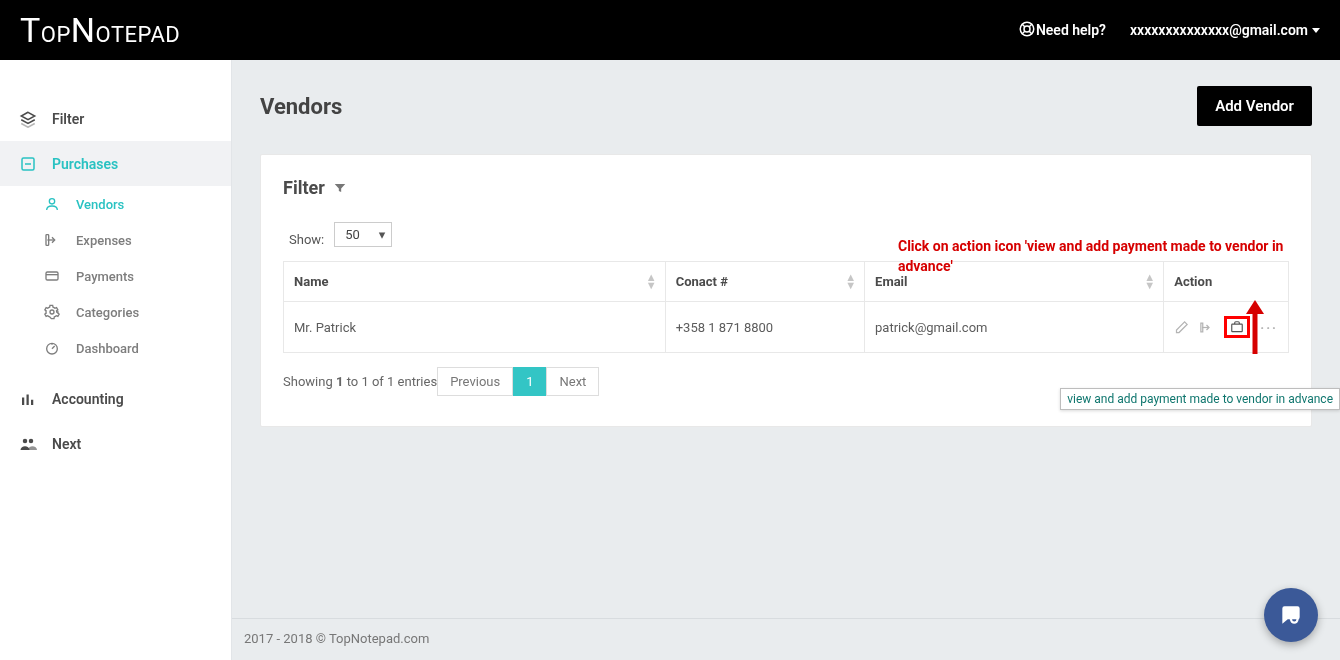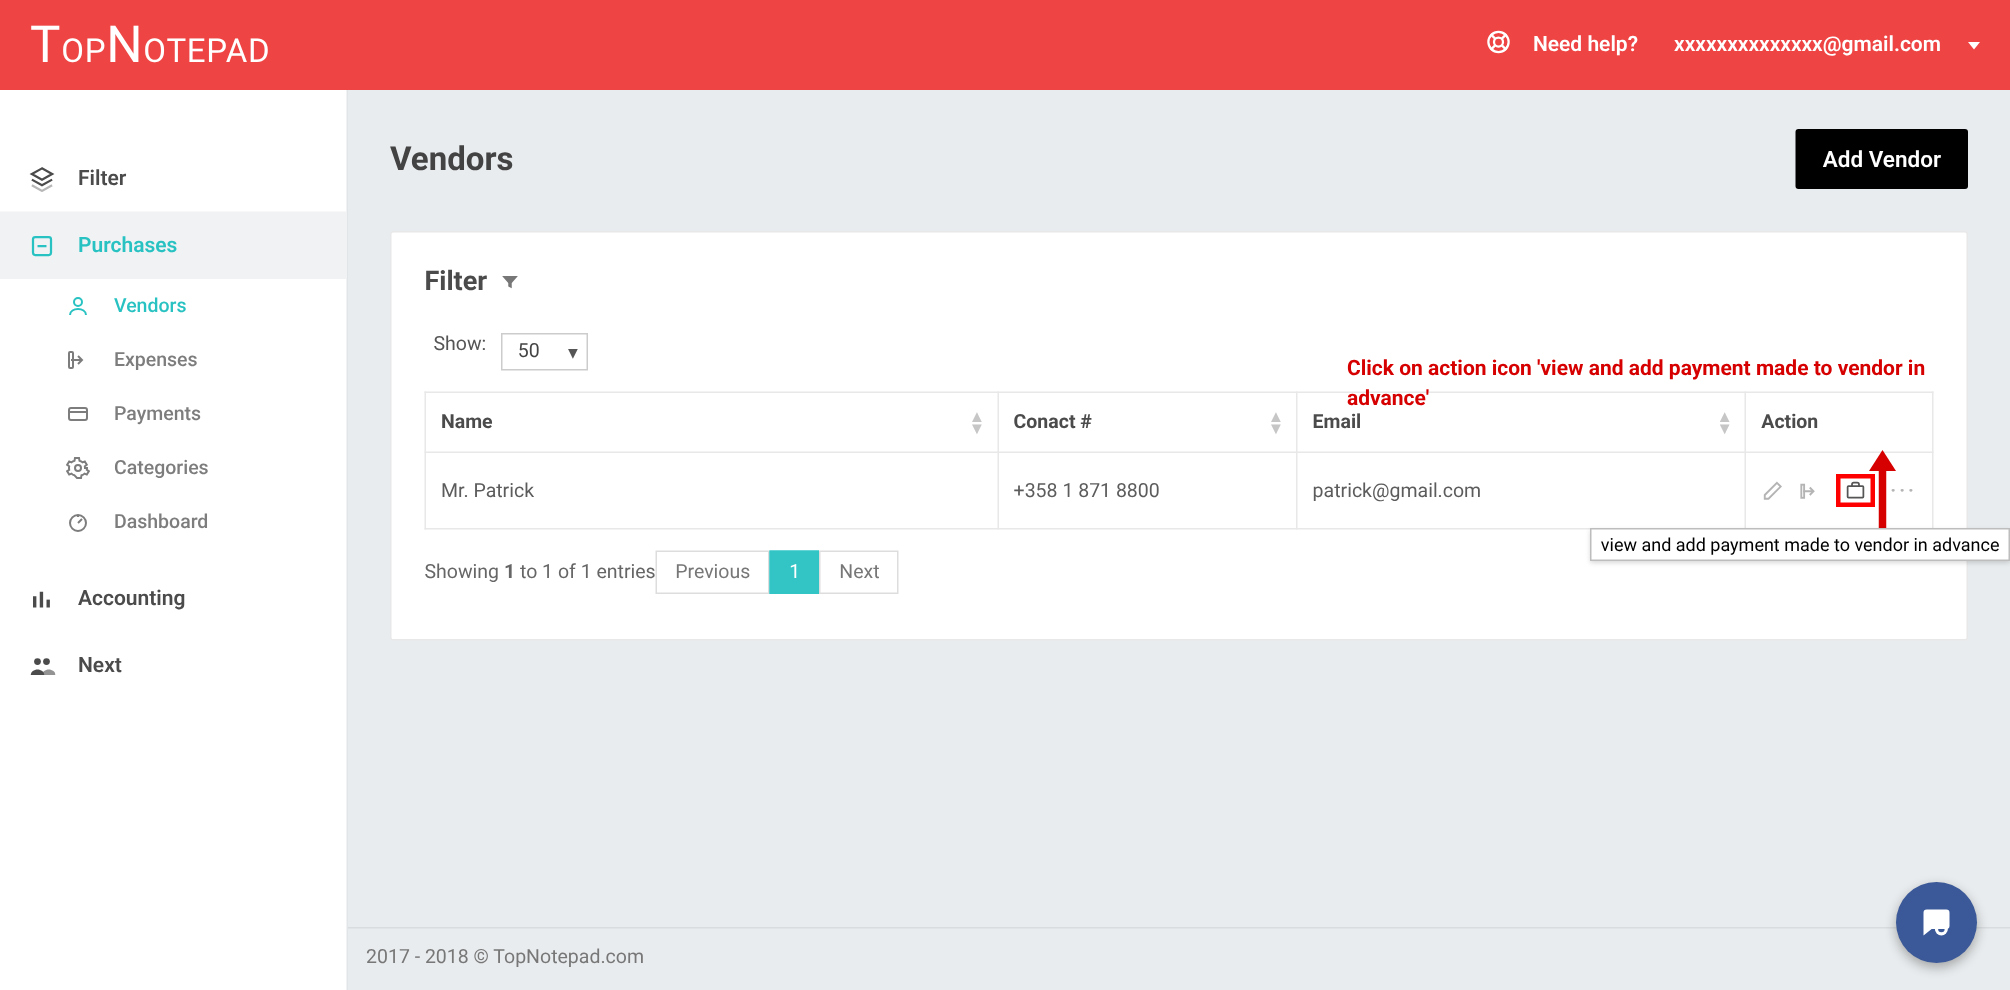--- a/index.html
+++ b/index.html
@@ -1,23 +1,23 @@
 <!DOCTYPE html>
 <html><head>
 <meta charset="utf-8">
 <style>
 * { box-sizing: border-box; margin: 0; padding: 0; font-family: -apple-system, BlinkMacSystemFont, "Segoe UI", Roboto, Arial, sans-serif; }
 body { background: #e9ecee; width: 1340px; height: 660px; overflow: hidden; position: relative; }
 
 
-.topbar { background: #ef4444; height: 60px; display: flex; align-items: center; padding: 0 20px; color: #fff; }
+.topbar { background: #000000; height: 60px; display: flex; align-items: center; padding: 0 20px; color: #fff; }
 .logo { font-family: Impact, "Arial Narrow Bold", sans-serif; font-size: 28px; letter-spacing: 0.5px; }
 .logo .big { font-size: 34px; }
 .topbar-spacer { flex: 1; }
-.help, .usermail { display: flex; align-items: center; gap: 14px; font-size: 14px; font-weight: 600; margin-left: 24px; }
+.help, .usermail { display: flex; align-items: center; gap: 0; font-size: 14px; font-weight: 600; margin-left: 24px; }
 .caret-down { width: 0; height: 0; border-left: 4px solid transparent; border-right: 4px solid transparent; border-top: 5px solid #fff; display:inline-block; margin-left:4px;}
 .help-icon svg { width:18px; height:18px; }
 
 
 .sidebar { position: absolute; top: 60px; left: 0; width: 232px; background: #fff; height: 600px; border-right: 1px solid #e2e5e8; }
 .side-item, .side-sub { display: flex; align-items: center; gap: 14px; padding: 0 18px; height: 45px; cursor: pointer; font-size: 14px; font-weight: 600; color: #4b4b4b; }
 .side-item.topgap { margin-top: 36px; }
 .side-item.active { background: #f1f2f4; color: #29c2c2; }
 .side-item.active .side-label { color: #29c2c2; }
 .side-item svg, .side-sub svg { flex-shrink: 0; }
@@ -28,21 +28,21 @@
 
 .main { position: absolute; top: 60px; left: 232px; right: 0; bottom: 0; padding: 26px 28px 0 28px; }
 .page-head { display: flex; align-items: center; justify-content: space-between; margin-bottom: 28px; }
 .page-title { font-size: 22px; font-weight: 700; color: #434343; }
 .btn-primary { background: #000000; color: #fff; border: none; padding: 11px 18px; font-size: 15px; font-weight: 600; border-radius: 2px; cursor: pointer; }
 
 .panel { background: #fff; border-radius: 2px; padding: 22px 22px 30px 22px; border: 1px solid #e8e8e8; }
 .filter-row { display: flex; align-items: center; gap: 8px; font-weight: 700; color: #4b4b4b; font-size: 18px; margin-bottom: 24px;}
 .filter-row svg { width:14px; height:14px; fill:#777; }
 
-.show-row { display: flex; align-items: flex-start; gap: 10px; font-size: 13px; color: #555; margin-bottom: 14px; padding-left: 6px;}
+.show-row { display: flex; align-items: flex-end; gap: 10px; font-size: 13px; color: #555; margin-bottom: 14px; padding-left: 6px;}
 .show-select { border: 1px solid #ccc; padding: 4px 22px 4px 10px; font-size: 13px; color:#444; position:relative; width:58px; background:#fff;}
 .show-select::after{content:"▾"; position:absolute; right:6px; color:#555; pointer-events:none;}
 
 table.data { width: 100%; border-collapse: collapse; font-size: 13px; }
 table.data th { text-align: left; font-weight: 700; color: #4b4b4b; padding: 12px 10px; border: 1px solid #e8e8e8; position:relative; }
 table.data th .sort { position:absolute; right:8px; top:50%; transform:translateY(-50%); color:#c6c6c6; font-size:11px; line-height:8px;}
 table.data td { padding: 14px 10px; border: 1px solid #e8e8e8; color: #5c5c5c; }
 .col-name{width:395px;} .col-contact{width:205px;} .col-email{width:306px;} .col-action{width:120px;}
 
 .action-icons { display:flex; align-items:center; gap:10px; color:#b4b4b4;}
@@ -52,21 +52,21 @@
 .table-foot { display:flex; align-items:center; justify-content: flex-start; margin-top:14px; font-size:13px; color:#666;}
 .pagination { display:flex; }
 .page-btn { border:1px solid #ddd; padding:6px 12px; background:#fff; color:#777; font-size:13px;}
 .page-btn.current { background:#33c5c5; color:#fff; border-color:#33c5c5;}
 
 
 .footer { position:absolute; left:232px; right:0; bottom:0; height:42px; background:#e9ecee; border-top:1px solid #d8dcdf; padding:12px 12px; font-size:13px; color:#777;}
 
 
 .annotation-text{ position:absolute; top: 236px; left: 898px; color:#d60000; font-weight:700; font-size:14px; line-height:20px; width:430px;}
-.tooltip-box{ position:absolute; top:352px; right:0; background:#fff; border:1px solid #bdbdbd; padding:3px 6px; font-size:12px; color:#000000; box-shadow:0 1px 3px rgba(0,0,0,.15); white-space:nowrap;}
+.tooltip-box{ position:absolute; top:388px; right:0; background:#fff; border:1px solid #bdbdbd; padding:3px 6px; font-size:12px; color:#0f766e; box-shadow:0 1px 3px rgba(0,0,0,.15); white-space:nowrap;}
 .arrow-up{ position:absolute; top:300px; left:1244px; }
 
 .chat-bubble{ position:absolute; right:22px; bottom:18px; width:54px; height:54px; border-radius:50%; background:#3b5998; display:flex; align-items:center; justify-content:center; box-shadow:0 3px 8px rgba(0,0,0,.3);}
 .chat-bubble svg{ width:26px; height:26px; fill:#fff;}
 </style>
 </head>
 <body>
 
 <div class="topbar">
   <div class="logo">

